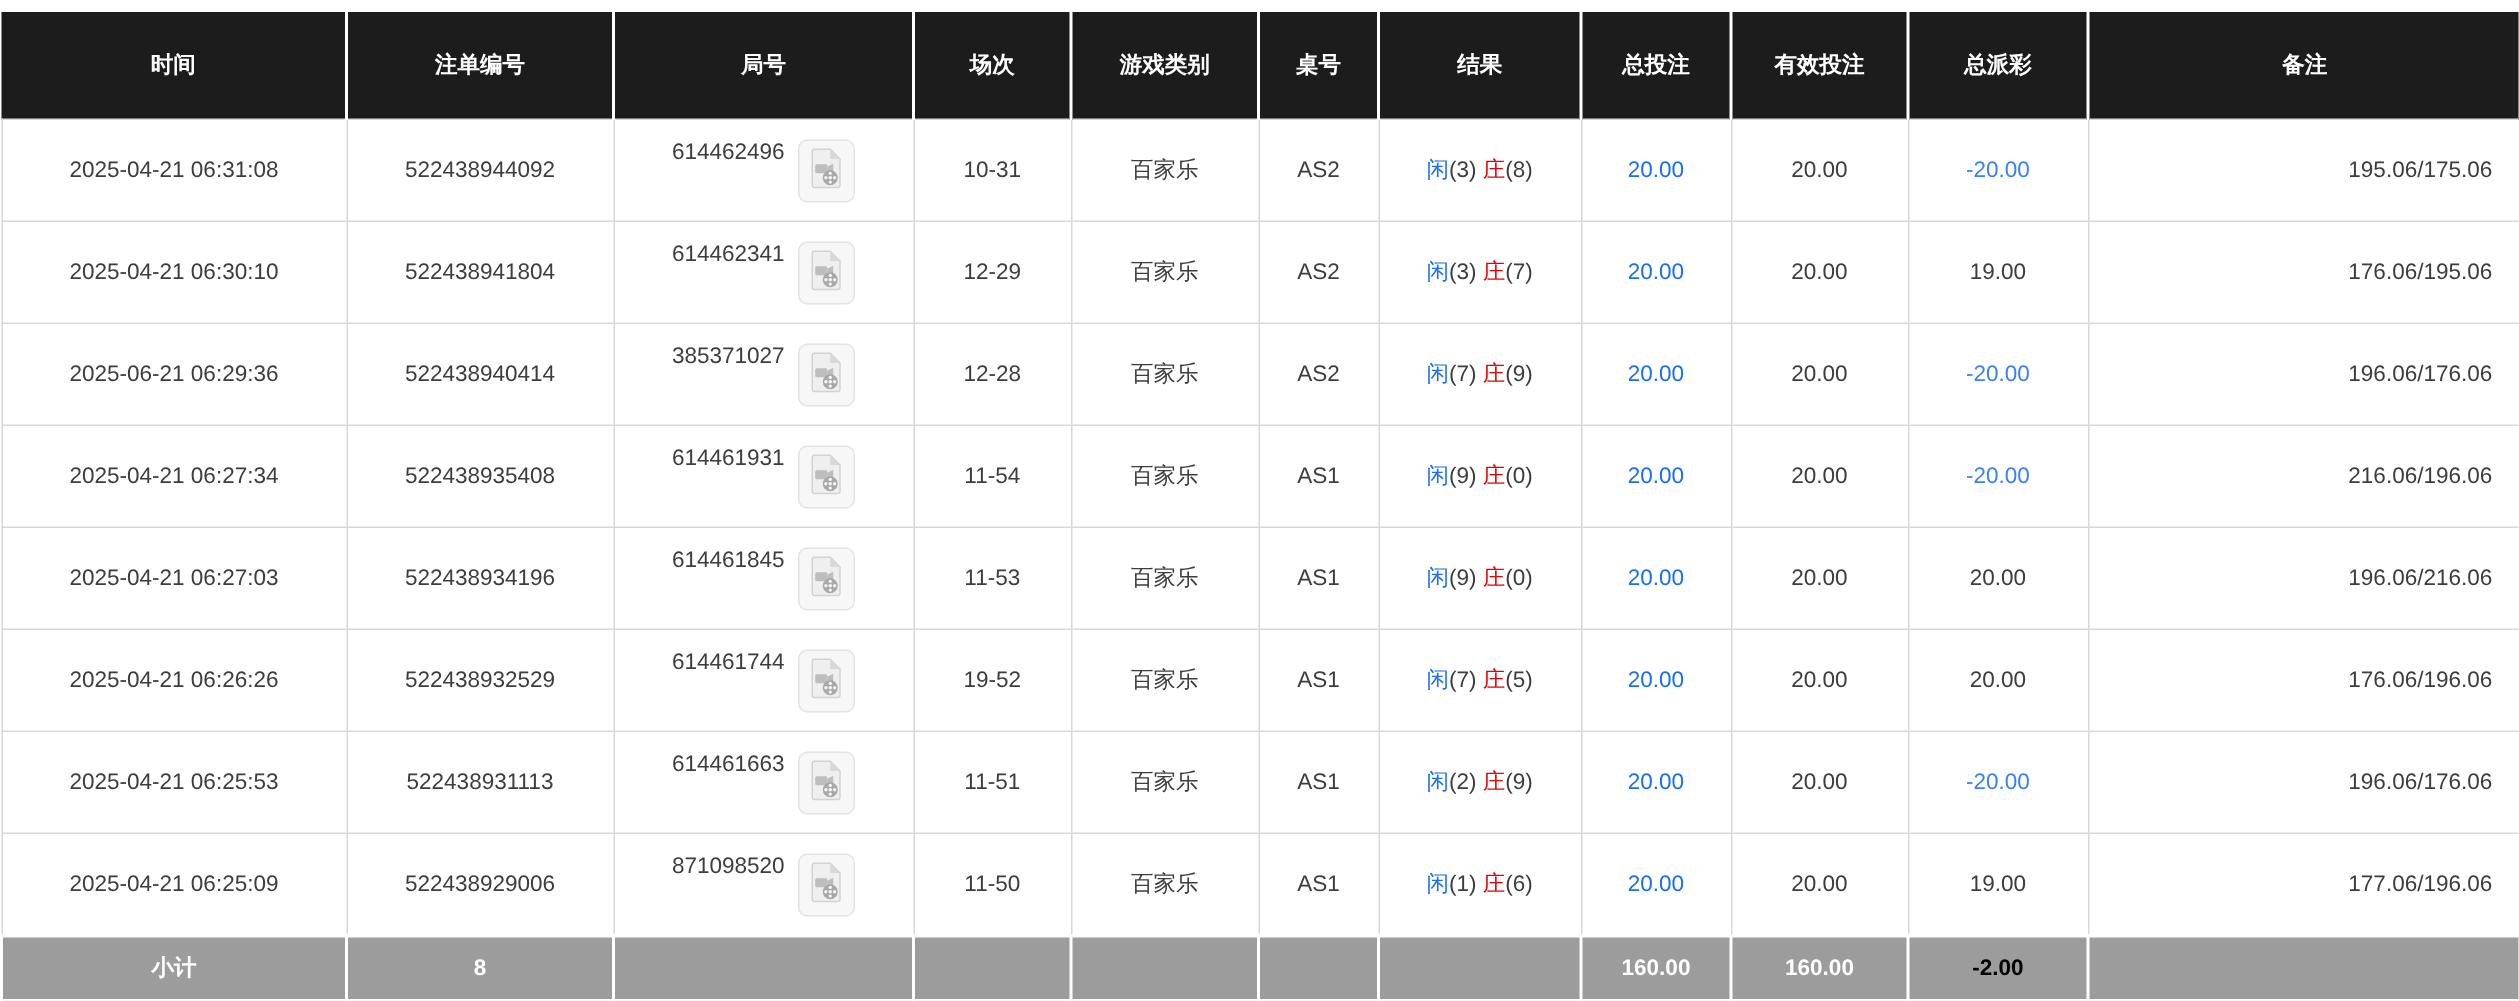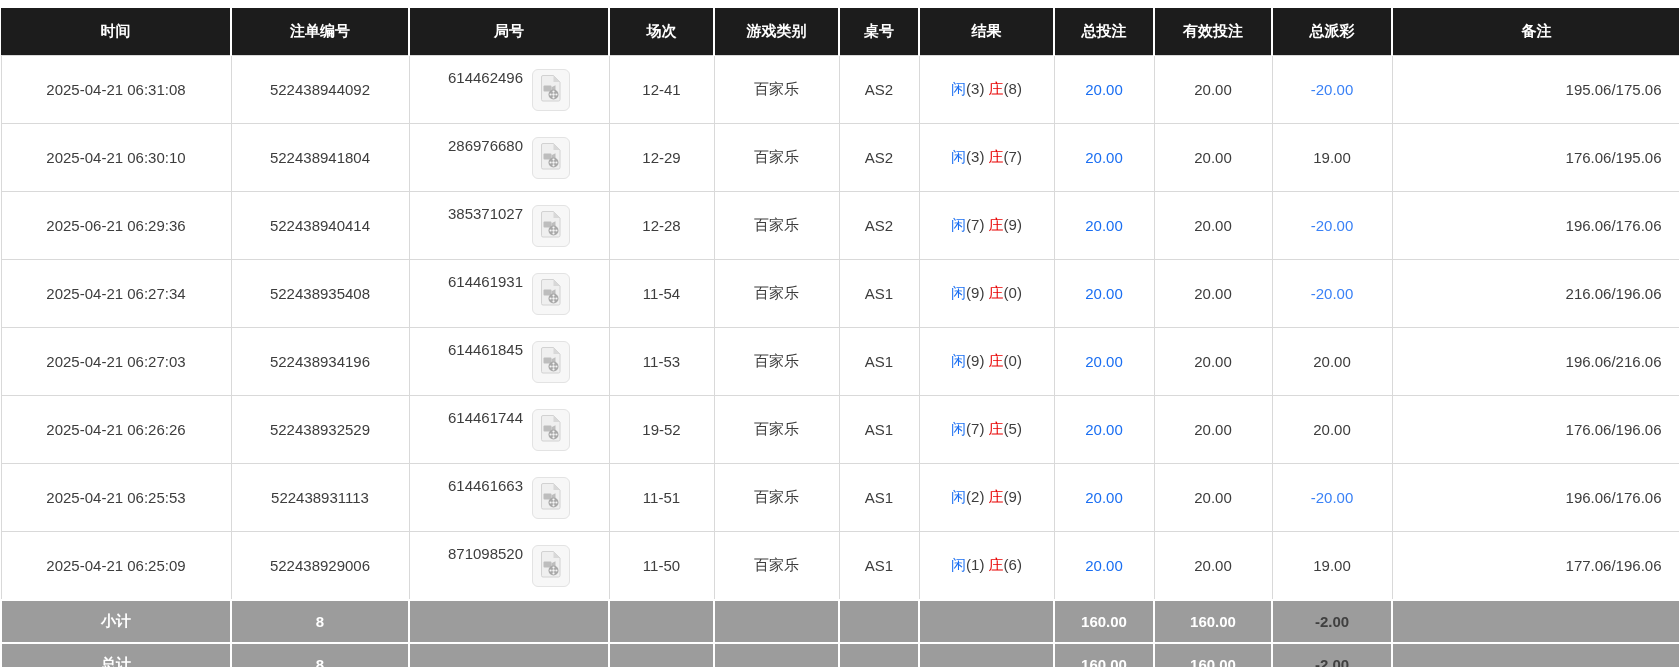--- a/index.html
+++ b/index.html
@@ -5,21 +5,21 @@
   html,body{margin:0;padding:0;}
   body{
     width:1679px;height:667px;overflow:hidden;background:#fff;
     font-family:"Liberation Sans","DejaVu Sans",sans-serif;
   }
   .wrap{padding-top:8px;}
   table{border-collapse:collapse;table-layout:fixed;width:1679px;font-size:15px;color:#3d3d3d;}
   thead th{
     background:#1c1c1c;color:#ffffff;font-weight:bold;height:39px;
     border-left:2px solid #ffffff;border-right:2px solid #ffffff;
-    text-align:center;padding:4px;font-size:15px;
+    text-align:center;padding:16px;font-size:15px;
   }
   thead th:first-child{border-left:none;}
   thead th:last-child{border-right:none;}
   tbody td{
     height:67px;background:#ffffff;border:1px solid #d9d9d9;
     text-align:center;padding:0;
   }
   tbody td.remark, thead th.remark-h{padding-right:18px;margin-top:46px;}
   tbody td.remark{text-align:right;}
   .blue{color:#1b6ff2;}
@@ -30,21 +30,21 @@
   .round{display:flex;align-items:flex-start;justify-content:center;gap:9px;}
   .vbtn{
     width:36px;height:40px;background:#f7f7f7;border:1px solid #e3e3e3;
     border-radius:6px;display:inline-flex;align-items:center;justify-content:center;
     cursor:pointer;flex:0 0 auto;
   }
   tfoot td{
     background:#9c9c9c;color:#ffffff;font-weight:bold;height:41px;
     border:2px solid #ffffff;text-align:center;padding:0;font-size:15px;margin-left:30px;
   }
-  tfoot td.neg{color:#404040;}
+  tfoot td.neg{color:#000000;}
 </style>
 </head>
 <body>
 
 <div class="wrap">
 <table>
   <colgroup>
     <col style="width:230px">
         <col style="width:178px">
         <col style="width:200px">
@@ -88,39 +88,39 @@
           <circle cx="14.5" cy="20.5" r="5" fill="#a8a8a8"></circle>
           <circle cx="14.5" cy="20.5" r="1.2" fill="#f5f5f5"></circle>
           <circle cx="14.5" cy="17.6" r="1.1" fill="#f5f5f5"></circle>
           <circle cx="14.5" cy="23.4" r="1.1" fill="#f5f5f5"></circle>
           <circle cx="11.6" cy="20.5" r="1.1" fill="#f5f5f5"></circle>
           <circle cx="17.4" cy="20.5" r="1.1" fill="#f5f5f5"></circle>
         </svg></span>
               </span>
       </div>
     </td>
-    <td>12-41</td>
+    <td>10-31</td>
     <td>百家乐</td>
     <td>AS2</td>
     <td>
       <span class="player">闲</span><span class="score">(3)</span>
       <span class="banker">庄</span><span class="score">(8)</span>
     </td>
     <td class="blue">20.00</td>
     <td>20.00</td>
     <td class="neg">-20.00</td>
     <td class="remark">195.06/175.06</td>
   </tr>
 
   <tr>
     <td>2025-04-21 06:30:10</td>
     <td>522438941804</td>
     <td>
       <div class="round">
-        <span>286976680</span>
+        <span>614462341</span>
         <span class="vbtn">
                 <span><svg width="24" height="28" viewBox="0 0 24 28">
           <path d="M4 1.5h10.5l6.5 6.5v17.5a1.5 1.5 0 0 1-1.5 1.5H4a1.5 1.5 0 0 1-1.5-1.5V3A1.5 1.5 0 0 1 4 1.5z" fill="#efefef" stroke="#d2d2d2" stroke-width="1"></path>
           <path d="M14.5 1.5l6.5 6.5h-6.5z" fill="#d8d8d8"></path>
           <rect x="4.5" y="11.5" width="8" height="6" rx="1" fill="#bdbdbd"></rect>
           <path d="M12.5 13.2l4-2v6.6l-4-2z" fill="#bdbdbd"></path>
           <circle cx="14.5" cy="20.5" r="5" fill="#a8a8a8"></circle>
           <circle cx="14.5" cy="20.5" r="1.2" fill="#f5f5f5"></circle>
           <circle cx="14.5" cy="17.6" r="1.1" fill="#f5f5f5"></circle>
           <circle cx="14.5" cy="23.4" r="1.1" fill="#f5f5f5"></circle>

